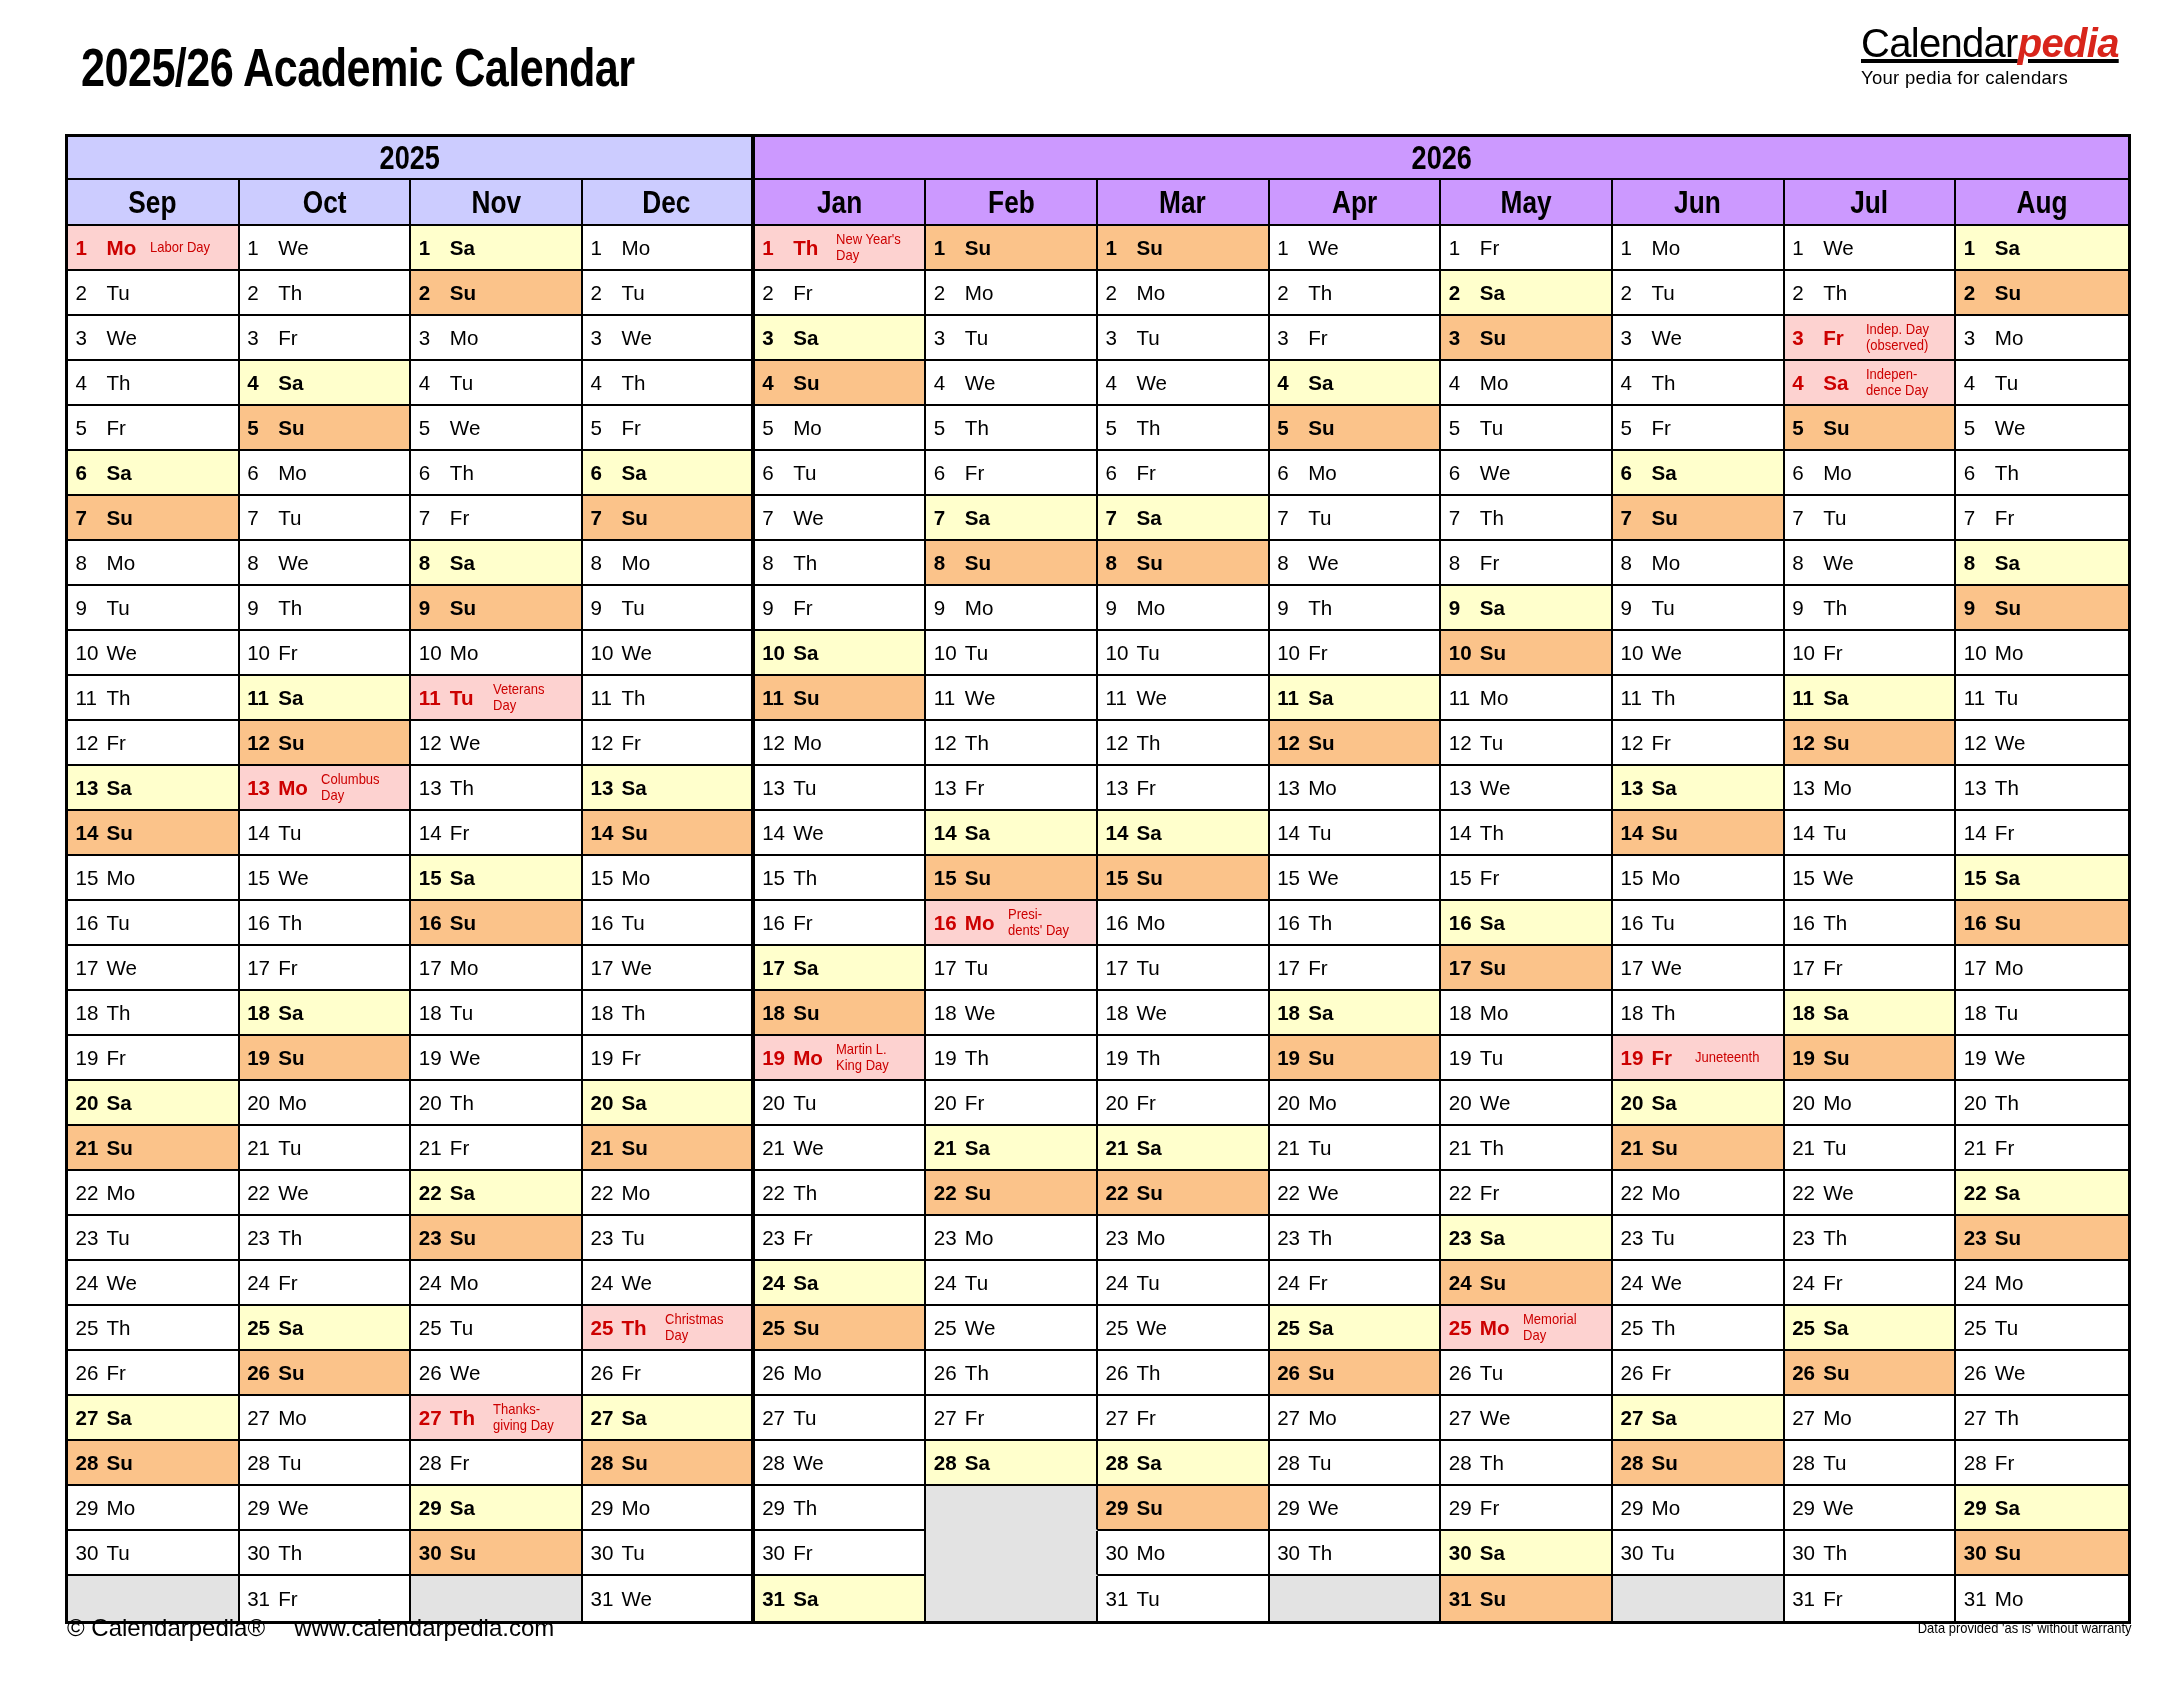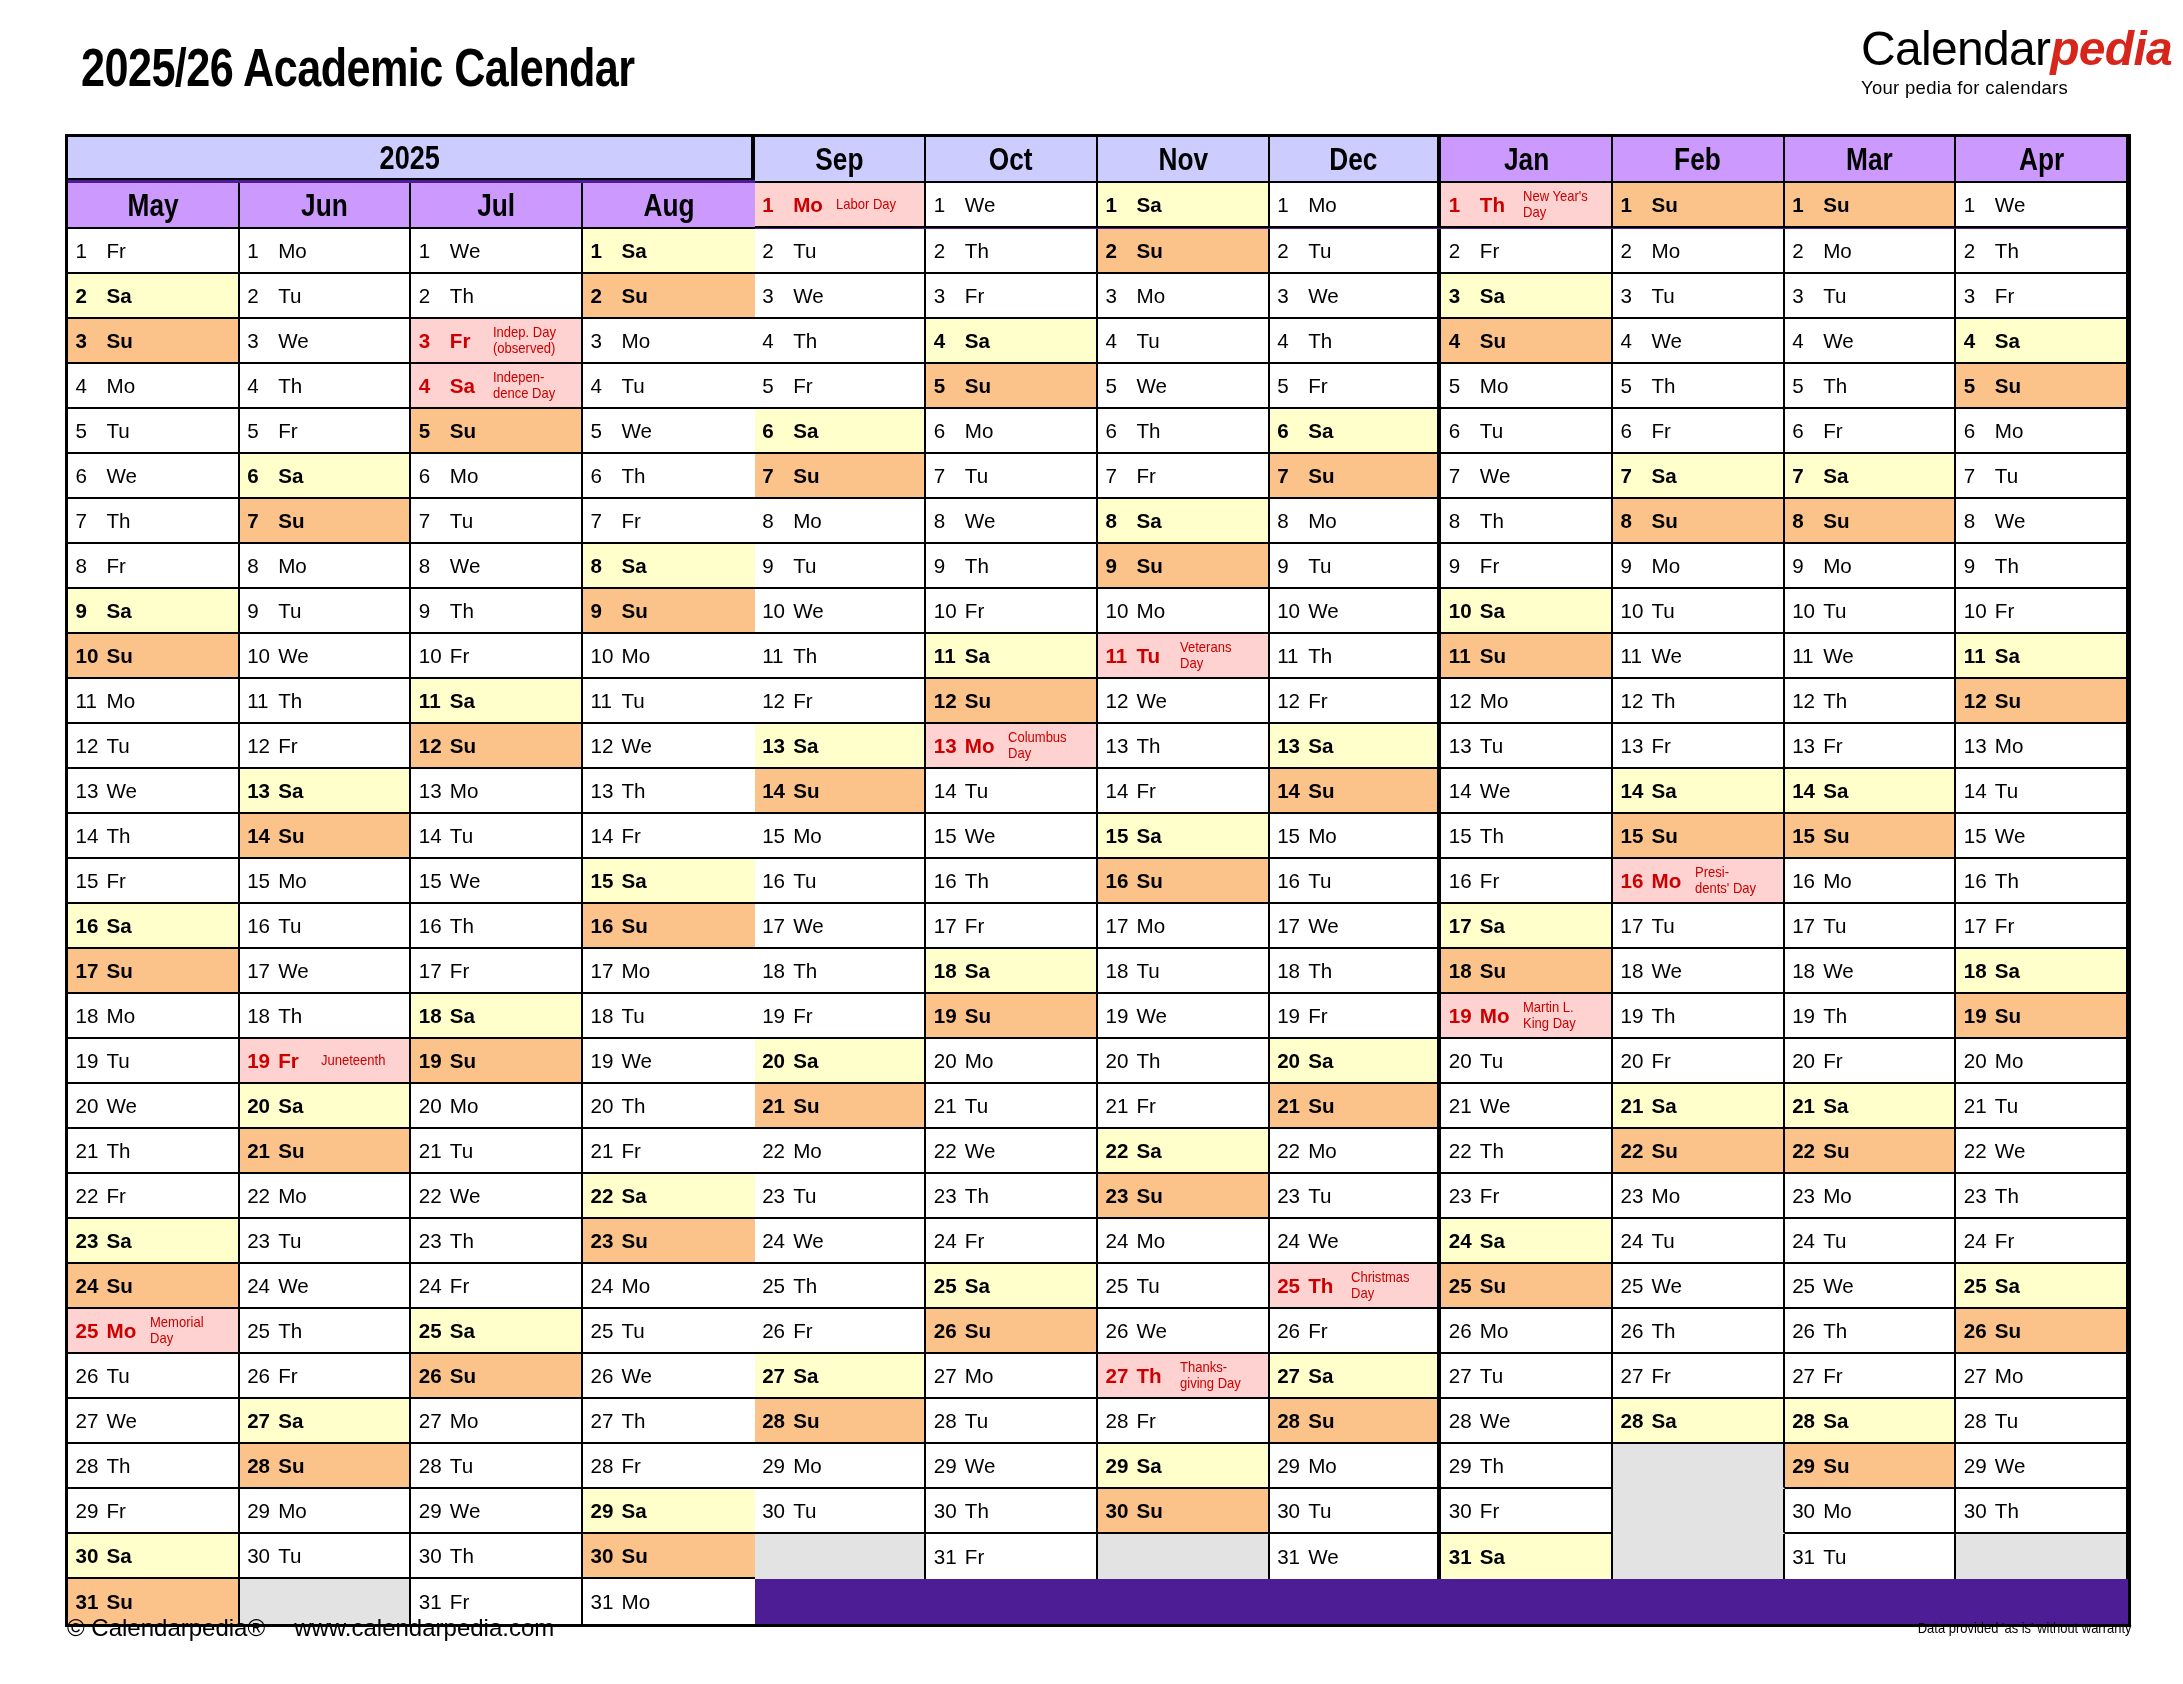--- a/index.html
+++ b/index.html
@@ -14,21 +14,21 @@
     overflow:hidden;
   }
   .narrow{display:inline-block;transform:scaleX(0.82);transform-origin:50% 50%;white-space:nowrap;}
   
   .page-title{
     position:absolute;left:81px;top:36px;font-size:54px;font-weight:bold;
     transform:scaleX(0.80);transform-origin:0 50%;letter-spacing:-0.7px;white-space:nowrap;
   }
   
   .logo{position:absolute;left:1861px;top:20.6px;width:265px;}
-  .logo-line{font-size:48px;letter-spacing:-0.7px;white-space:nowrap;}
+  .logo-line{font-size:40px;letter-spacing:-0.7px;white-space:nowrap;text-decoration:underline;}
   .logo-line .pedia{color:var(--logored);font-weight:bold;font-style:italic;}
   .logo-tag{font-size:18.5px;margin-top:1.4px;letter-spacing:0.3px;white-space:nowrap;}
   
   .cal{
     position:absolute;left:65px;top:134px;width:2066px;box-sizing:border-box;
     border:3.4px solid var(--border);display:grid;grid-template-columns:repeat(12,1fr);
     background:#4c1d95;
   }
   .cell{box-sizing:border-box;border-right:2.1px solid var(--border);border-bottom:2.1px solid var(--border);}
   .cell.last-col{border-right:none;}
@@ -68,20 +68,23 @@
 
 <div class="logo">
   <div class="logo-line"><span>Calendar</span><span class="pedia">pedia</span></div>
   <div class="logo-tag">Your pedia for calendars</div>
 </div>
 
 <div class="cal" id="cal">
     <div class="cell yr y1 dec-col" style="grid-column: span 4;">
       <span class="narrow">2025</span>
     </div>
+    <div class="cell yr y2 last-col" style="grid-column: span 8;">
+      <span class="narrow">2026</span>
+    </div>
     <div class="cell mo y1">
       <span class="narrow">Sep</span>
     </div>
     <div class="cell mo y1">
       <span class="narrow">Oct</span>
     </div>
     <div class="cell mo y1">
       <span class="narrow">Nov</span>
     </div>
     <div class="cell mo y1 dec-col">

